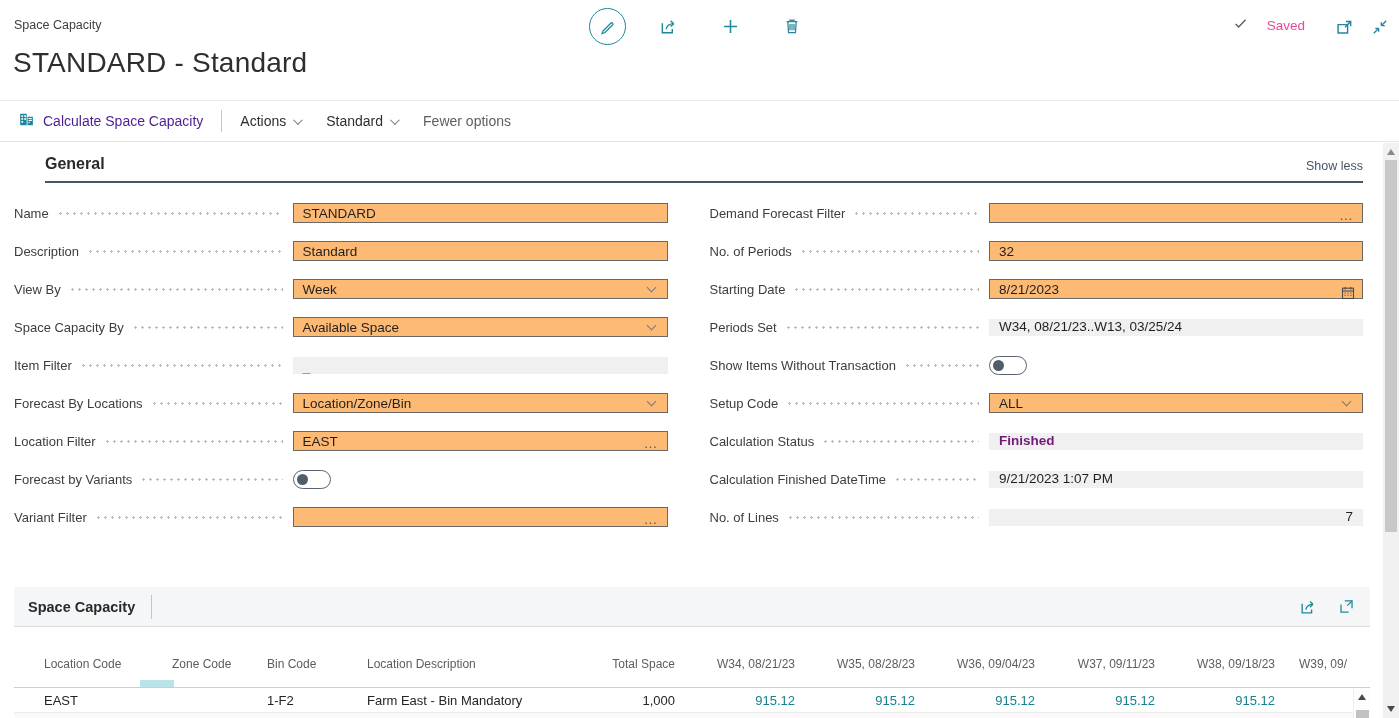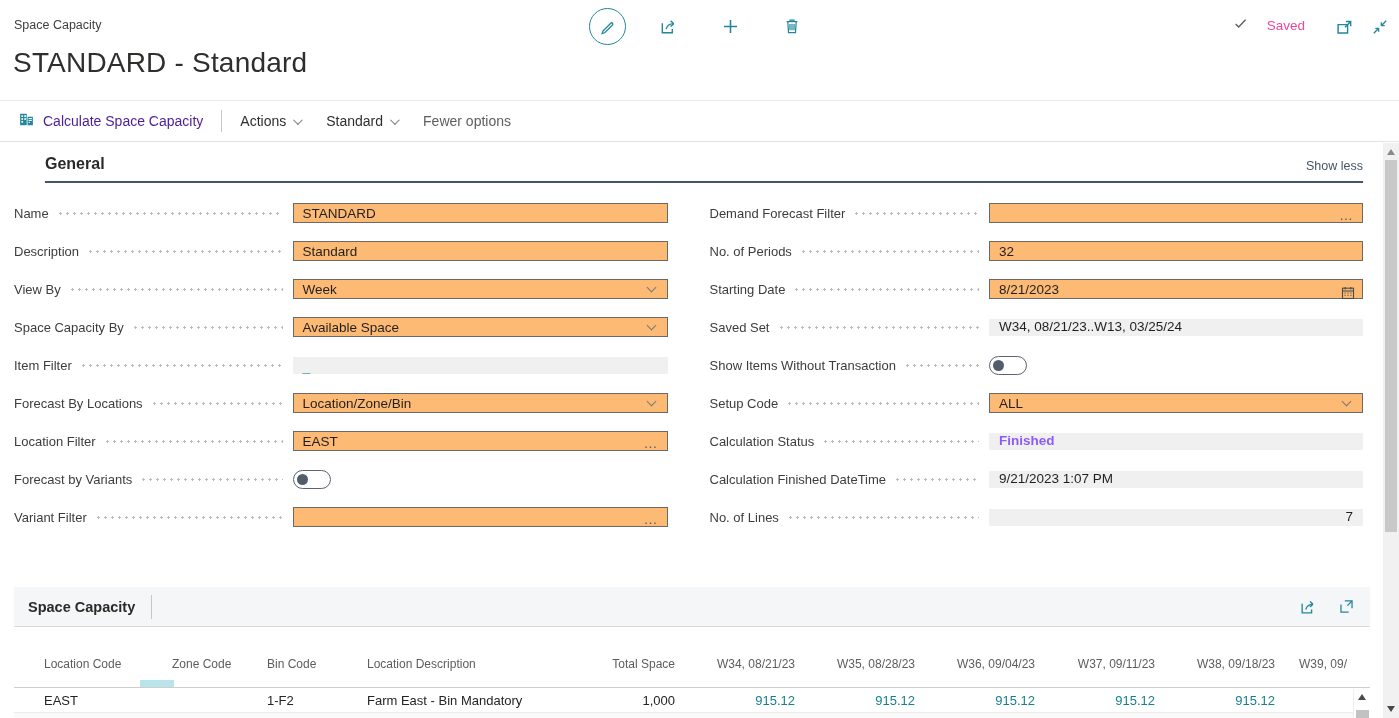--- a/index.html
+++ b/index.html
@@ -46,21 +46,21 @@
          font-size:13.5px; color:#201f1e; padding:0 9px; display:flex; align-items:center; }
   input.inp { outline:none; }
   input.num { text-align:left; }
   .sel { justify-content:space-between; cursor:pointer; }
   .sel .chev { margin-right:3px; transform:rotate(45deg); margin-top:-4px; }
   .dots { color:#5f5d5b; font-size:14px; letter-spacing:1px; cursor:pointer; position:absolute; right:9px; top:4px; }
   .date-wrap .cal { position:absolute; right:7px; top:6px; cursor:pointer; color:#4d4b49; }
   .ro { width:100%; height:17px; background:#f1f0f0; font-size:13.5px; color:#201f1e;
         display:flex; align-items:flex-start; padding:0 10px; }
   .ro.num { justify-content:flex-end; }
-  .ro .status-finished { color:#8b5cf6; font-weight:700; }
+  .ro .status-finished { color:#701a75; font-weight:700; }
   .ro .tealdash { color:#1a8190; font-weight:700; font-size:14px; transform:translateY(2px); }
   .toggle { width:38px; height:19px; border:1px solid #5a6170; border-radius:10px; position:relative; background:#fff; cursor:pointer; }
   .toggle .knob { position:absolute; left:3px; top:3px; width:11px; height:11px; border-radius:50%; background:#515d6b; }
   
   .card { position:absolute; left:14px; top:587px; width:1356px; height:131px; overflow:hidden; background:#fff; }
   .tab-row { height:40px; background:#f5f6f8; border-bottom:1px solid #d9dadb; display:flex; align-items:center; padding:0 12px 0 14px; }
   .table-title { font-size:14.5px; font-weight:700; color:#2b2a29; cursor:pointer; }
   .tab-sep { width:1px; height:24px; background:#c8c6c4; margin-left:16px; }
   .tab-icons { margin-left:auto; display:flex; align-items:center; gap:14px; }
   .tab-icons .icon-btn { width:24px; height:24px; }
@@ -300,21 +300,21 @@
               </div>
               <span class="cal"><svg width="16" height="16" viewBox="0 0 16 16" fill="none" stroke="currentColor" stroke-width="1.1">
                   <rect x="2.5" y="3.2" width="11" height="10.3"></rect>
                   <path d="M2.5 6 h11"></path>
                   <path d="M5.2 2 v2.4 M10.8 2 v2.4"></path>
                   <path d="M4.5 8 h1.2 M7.4 8 h1.2 M10.3 8 h1.2 M4.5 10.2 h1.2 M7.4 10.2 h1.2 M10.3 10.2 h1.2"></path>
                 </svg></span>
             </div>
           </div>
           <div class="field-row">
-            <label class="field-label">Saved Set</label>
+            <label class="field-label">Periods Set</label>
             <span class="leader"></span>
             <div class="control">
               <div class="ro">
                 <span>W34, 08/21/23..W13, 03/25/24</span>
               </div>
             </div>
           </div>
           <div class="field-row">
             <label class="field-label">Show Items Without Transaction</label>
             <span class="leader"></span>

